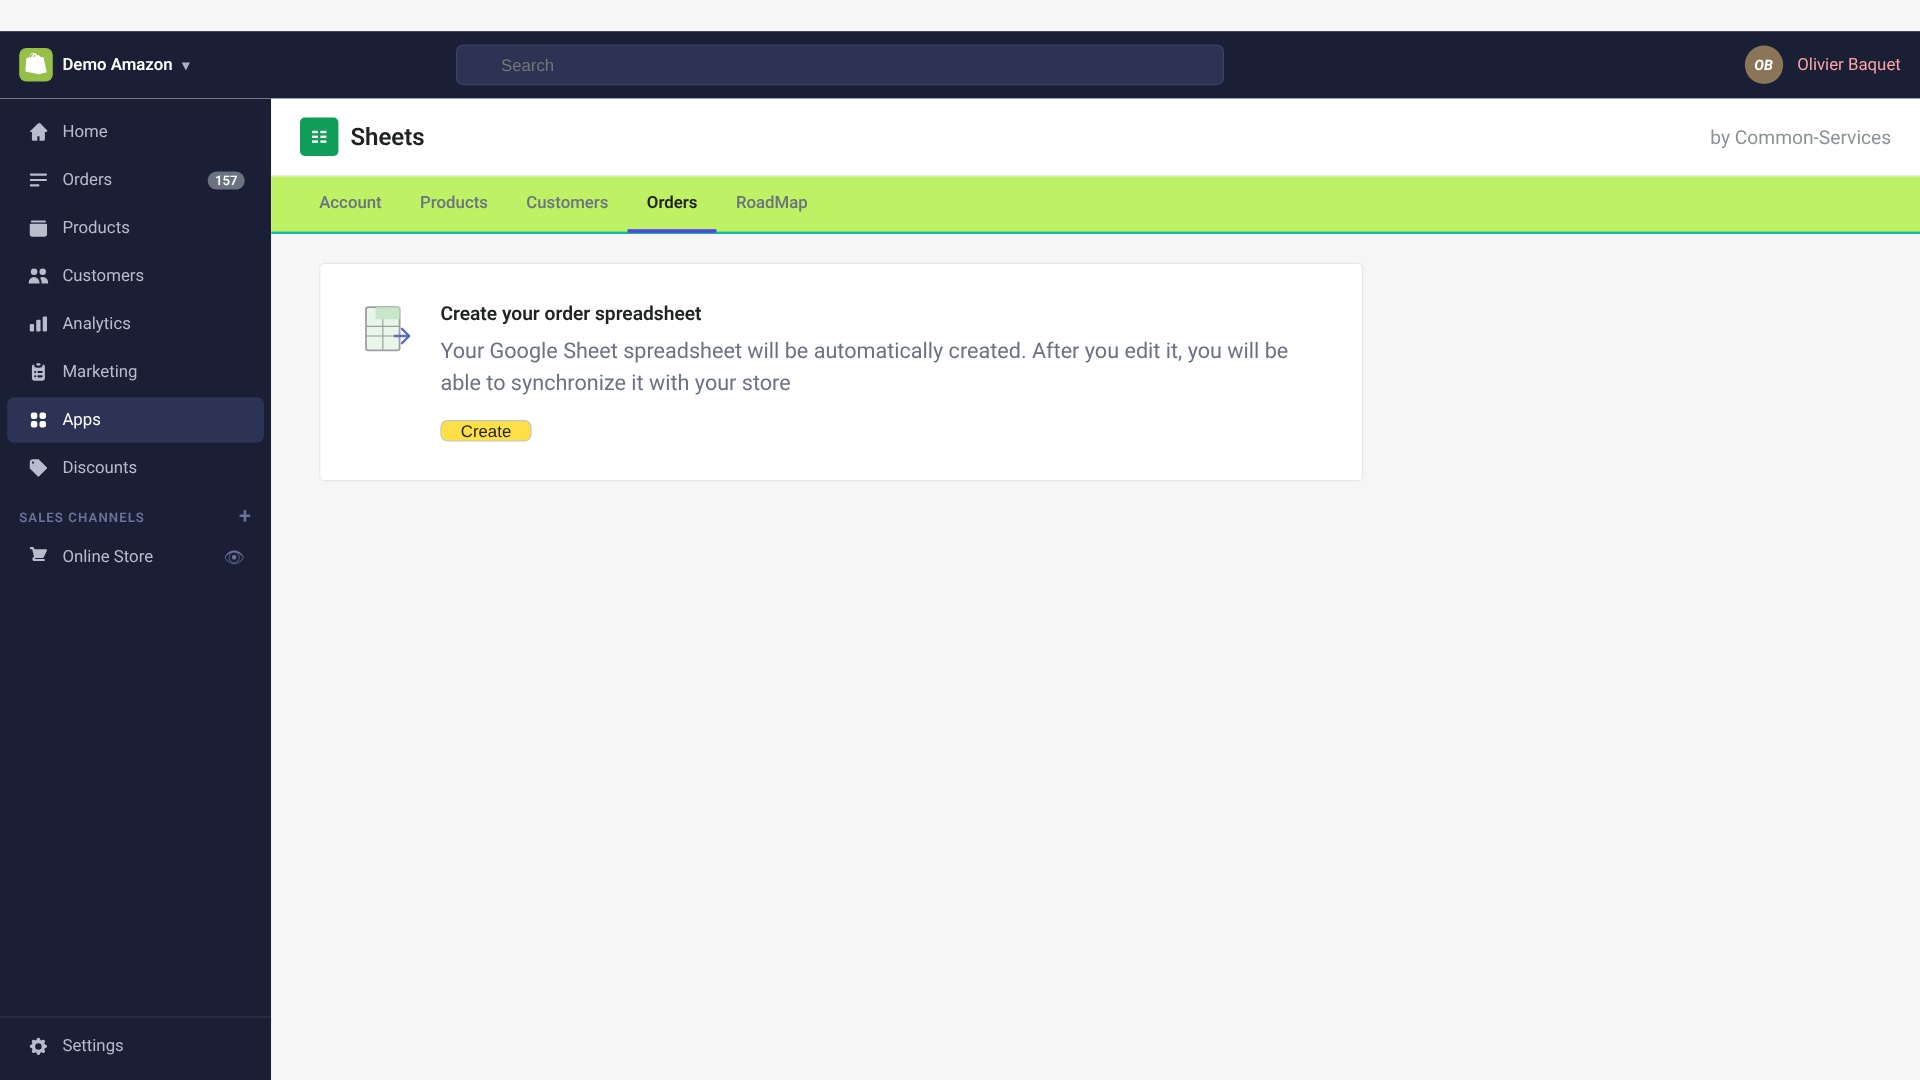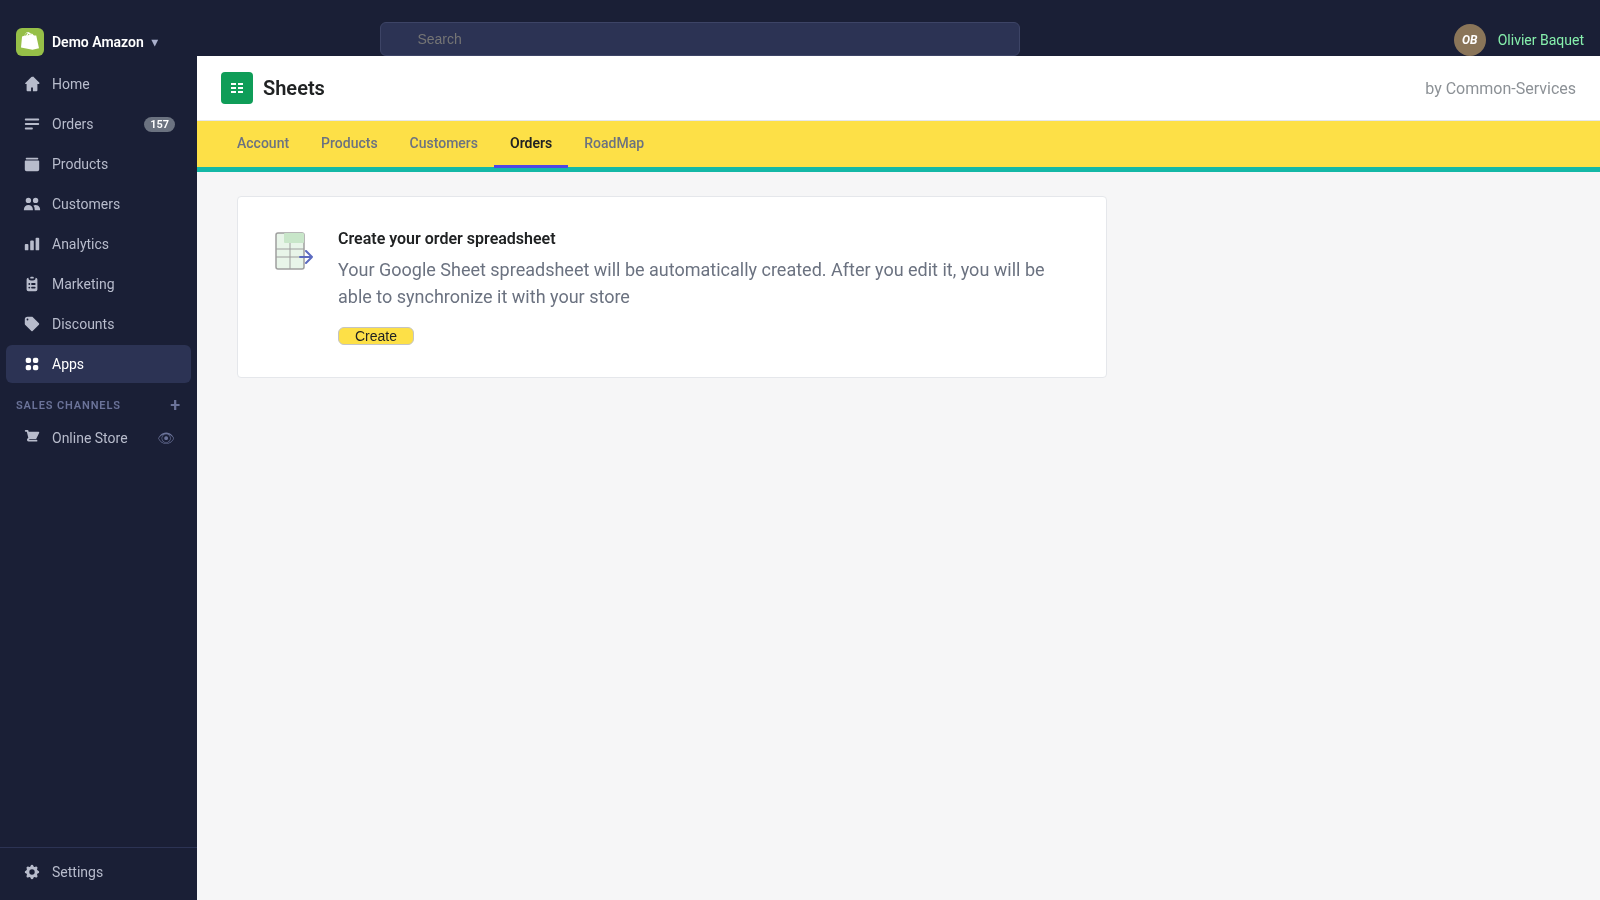--- a/index.html
+++ b/index.html
@@ -3,25 +3,26 @@
   <meta charset="utf-8">
   <style>
     * { box-sizing: border-box; margin: 0; padding: 0; }
     body { font-family: -apple-system, BlinkMacSystemFont, 'Segoe UI', Roboto, sans-serif; background: #f6f6f7; display: flex; flex-direction: column; height: 900px; width: 1600px; overflow: hidden; }
 
     
     .topbar {
       background: #1a1f36;
       height: 56px;
       display: flex;
-      align-items: flex-end;
+      align-items: center;
       padding: 0 16px;
       gap: 12px;
       flex-shrink: 0;
       z-index: 100;
+      margin-top: 26px;
     }
     .topbar-brand {
       display: flex;
       align-items: center;
       gap: 8px;
       color: white;
       font-size: 14px;
       font-weight: 600;
       cursor: pointer;
       white-space: nowrap;
@@ -80,34 +81,34 @@
       overflow: hidden;
       display: flex;
       align-items: center;
       justify-content: center;
       color: white;
       font-size: 12px;
       font-weight: bold;
       font-style: italic;
     }
     .user-name {
-      color: #86efac;
+      color: #fca5a5;
       font-size: 14px;
     }
 
     
     .layout {
       display: flex;
       flex: 1;
       overflow: hidden;
     }
 
     
     .sidebar {
-      width: 197px;
+      width: 226px;
       background: #1a1f36;
       display: flex;
       flex-direction: column;
       padding: 8px 0;
       flex-shrink: 0;
       overflow-y: auto;
     }
     .sidebar-item {
       display: flex;
       align-items: center;
@@ -200,24 +201,24 @@
       font-weight: 600;
       color: #202223;
     }
     .by-label {
       font-size: 16px;
       color: #8c9196;
     }
 
     
     .tabs-bar {
-      background: #fde047;
+      background: #bef264;
       padding: 0 24px;
       display: flex;
-      border-bottom: 5px solid #14b8a6;
+      border-bottom: 2px solid #14b8a6;
     }
     .tab {
       padding: 14px 16px;
       font-size: 14px;
       color: #6b7280;
       cursor: pointer;
       border-bottom: 3px solid transparent;
       margin-bottom: -1px;
       font-weight: 500;
     }
@@ -360,36 +361,36 @@
     <div class="sidebar-item">
       <span class="sidebar-item-icon">
         <svg width="18" height="18" viewBox="0 0 20 20" fill="currentColor">
             <path d="M9 2a1 1 0 000 2h2a1 1 0 100-2H9z"></path>
             <path fill-rule="evenodd" d="M4 5a2 2 0 012-2 3 3 0 003 3h2a3 3 0 003-3 2 2 0 012 2v11a2 2 0 01-2 2H6a2 2 0 01-2-2V5zm3 4a1 1 0 000 2h.01a1 1 0 100-2H7zm3 0a1 1 0 000 2h3a1 1 0 100-2h-3zm-3 4a1 1 0 100 2h.01a1 1 0 100-2H7zm3 0a1 1 0 100 2h3a1 1 0 100-2h-3z" clip-rule="evenodd"></path>
           </svg>
       </span>
       <span>Marketing</span>
     </div>
 
+    <div class="sidebar-item active">
+      <span class="sidebar-item-icon">
+        <svg width="18" height="18" viewBox="0 0 20 20" fill="currentColor">
+            <path d="M5 3a2 2 0 00-2 2v2a2 2 0 002 2h2a2 2 0 002-2V5a2 2 0 00-2-2H5zM5 11a2 2 0 00-2 2v2a2 2 0 002 2h2a2 2 0 002-2v-2a2 2 0 00-2-2H5zM11 5a2 2 0 012-2h2a2 2 0 012 2v2a2 2 0 01-2 2h-2a2 2 0 01-2-2V5zM11 13a2 2 0 012-2h2a2 2 0 012 2v2a2 2 0 01-2 2h-2a2 2 0 01-2-2v-2z"></path>
+          </svg>
+      </span>
+      <span>Apps</span>
+    </div>
+
     <div class="sidebar-item">
       <span class="sidebar-item-icon">
         <svg width="18" height="18" viewBox="0 0 20 20" fill="currentColor">
             <path fill-rule="evenodd" d="M17.707 9.293a1 1 0 010 1.414l-7 7a1 1 0 01-1.414 0l-7-7A.997.997 0 012 10V5a3 3 0 013-3h5c.256 0 .512.098.707.293l7 7zM5 6a1 1 0 100-2 1 1 0 000 2z" clip-rule="evenodd"></path>
           </svg>
       </span>
       <span>Discounts</span>
-    </div>
-
-    <div class="sidebar-item active">
-      <span class="sidebar-item-icon">
-        <svg width="18" height="18" viewBox="0 0 20 20" fill="currentColor">
-            <path d="M5 3a2 2 0 00-2 2v2a2 2 0 002 2h2a2 2 0 002-2V5a2 2 0 00-2-2H5zM5 11a2 2 0 00-2 2v2a2 2 0 002 2h2a2 2 0 002-2v-2a2 2 0 00-2-2H5zM11 5a2 2 0 012-2h2a2 2 0 012 2v2a2 2 0 01-2 2h-2a2 2 0 01-2-2V5zM11 13a2 2 0 012-2h2a2 2 0 012 2v2a2 2 0 01-2 2h-2a2 2 0 01-2-2v-2z"></path>
-          </svg>
-      </span>
-      <span>Apps</span>
     </div>
 
     <div class="sidebar-section-label">
       <span>SALES CHANNELS</span>
       <span class="sidebar-section-add">+</span>
     </div>
     <div class="sidebar-item">
       <span class="sidebar-item-icon">
         <svg width="18" height="18" viewBox="0 0 20 20" fill="currentColor">
             <path d="M3 1a1 1 0 000 2h1.22l.305 1.222a.997.997 0 00.01.042l1.358 5.43-.893.892C3.74 11.846 4.632 14 6.414 14H15a1 1 0 000-2H6.414l1-1H14a1 1 0 00.894-.553l3-6A1 1 0 0017 3H6.28l-.31-1.243A1 1 0 005 1H3z"></path>

